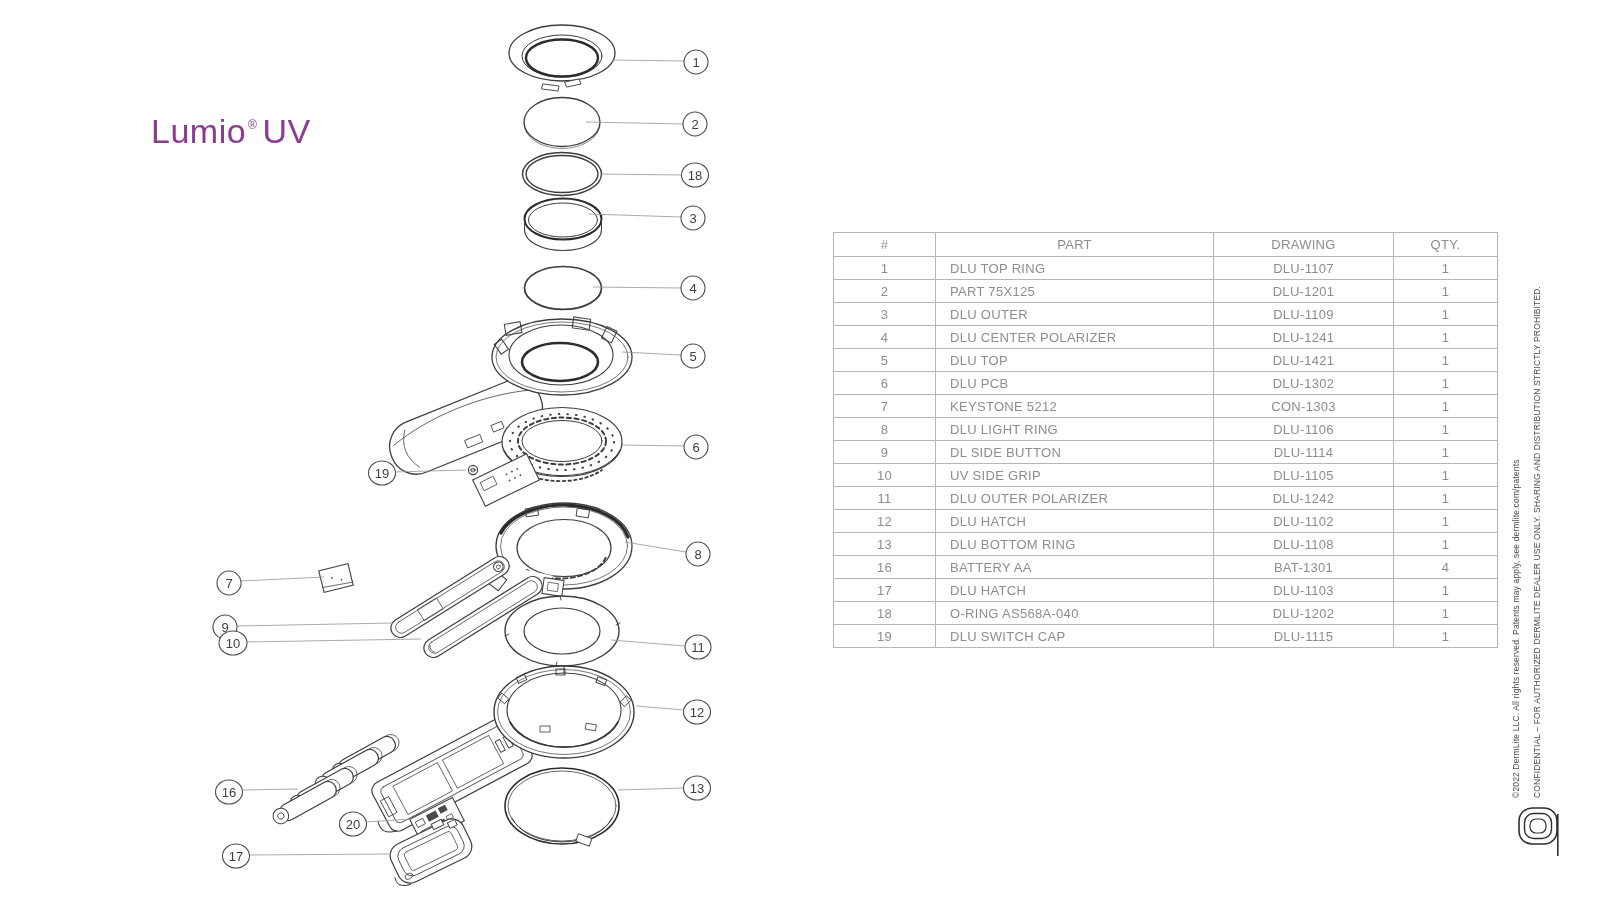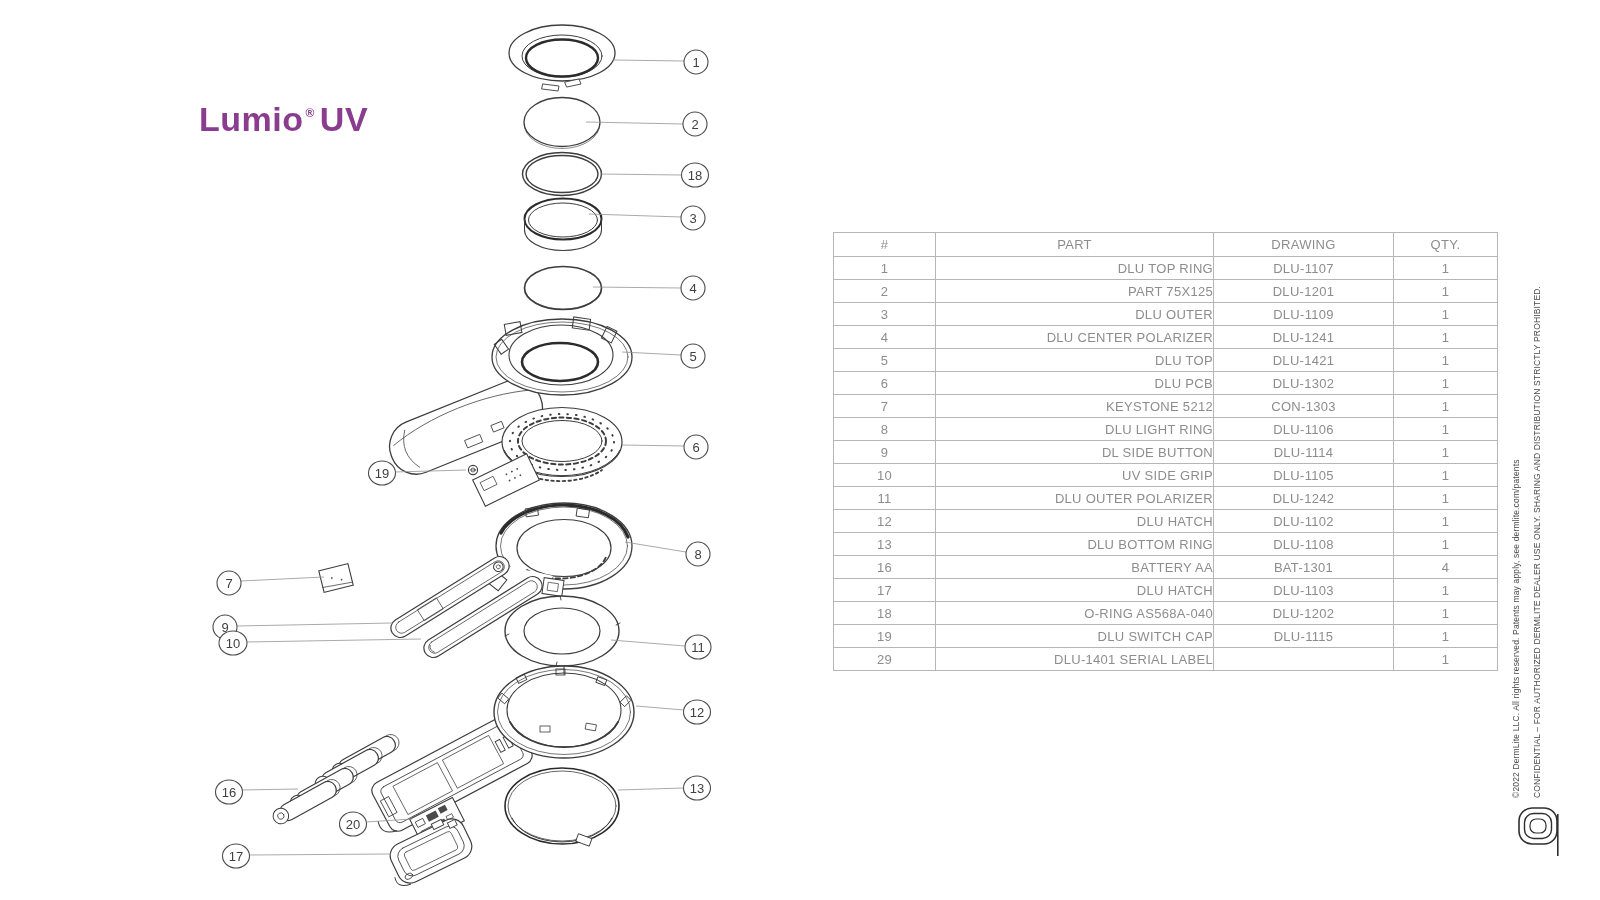--- a/index.html
+++ b/index.html
@@ -1,22 +1,22 @@
 <!DOCTYPE html>
 <html><head>
 <meta charset="utf-8">
 <style>
   * { margin:0; padding:0; box-sizing:border-box; }
   html,body { width:1600px; height:900px; background:#ffffff; overflow:hidden;
               font-family:"Liberation Sans", sans-serif; }
   .page { position:relative; width:1600px; height:900px; background:#fff; }
 
   
-  .title { position:absolute; left:151px; top:100px; font-size:34px; font-weight:700;
-           letter-spacing:0.5px; color:#8a3c8f;margin-left:48px; }
+  .title { position:absolute; left:151px; top:112px; font-size:34px; font-weight:400;
+           letter-spacing:0.5px; color:#8a3c8f; }
   .title sup { font-size:12px; vertical-align:14px; margin:0 5px 0 2px; }
 
   
   .diagram { position:absolute; left:0; top:0; }
   .d-ln  { fill:none; stroke:#3d3d3d; stroke-linecap:round; }
   .d-dk  { fill:none; stroke:#2b2b2b; stroke-linecap:round; }
   .d-fw  { fill:#ffffff; stroke:#3d3d3d; stroke-linecap:round; }
   .d-leader { fill:none; stroke:#949494; stroke-width:0.8; }
   .d-co  { fill:#ffffff; stroke:#4d4d4d; stroke-width:1.1; }
   .d-cot { font-family:"Liberation Sans",sans-serif; font-size:13px; fill:#3f3f3f;
@@ -24,21 +24,21 @@
 
   
   .parts-table { position:absolute; left:833px; top:232px; width:664px;
                  border-collapse:collapse; table-layout:fixed;
                  font-size:13px; color:#8d8d8d; letter-spacing:0.3px;
                  border:1px solid #9e9e9e; }
   .parts-table th, .parts-table td { border:1px solid #b6b6b6; font-weight:normal;
                  height:23px; padding:0; white-space:nowrap; overflow:hidden; }
   .parts-table thead th { height:24px; }
   .col-num, .col-qty, .col-drawing, th { text-align:center; }
-  .col-part { text-align:right; padding-left:14px !important; }
+  .col-part { text-align:left; padding-left:14px !important; }
 
   
   .legal { position:absolute; left:1506px; top:798px; width:430px;
            transform:rotate(-90deg); transform-origin:0 0;
            font-size:8.5px; line-height:21px; letter-spacing:0.15px;
            color:#4a4a4a; white-space:nowrap; }
 
   
   .logo { position:absolute; left:1516px; top:804px; }
 </style>
@@ -439,26 +439,20 @@
           <td class="col-part">O-RING AS568A-040</td>
           <td class="col-drawing">DLU-1202</td>
           <td class="col-qty">1</td>
         </tr>
         <tr>
           <td class="col-num">19</td>
           <td class="col-part">DLU SWITCH CAP</td>
           <td class="col-drawing">DLU-1115</td>
           <td class="col-qty">1</td>
         </tr>
-        <tr>
-          <td class="col-num">29</td>
-          <td class="col-part">DLU-1401 SERIAL LABEL</td>
-          <td class="col-drawing"></td>
-          <td class="col-qty">1</td>
-        </tr>
       </tbody>
   </table>
 
   <div class="legal">
     <div>©2022 DermLite LLC. All rights reserved. Patents may apply, see dermlite.com/patents</div>
     <div>CONFIDENTIAL – FOR AUTHORIZED DERMLITE DEALER USE ONLY. SHARING AND DISTRIBUTION STRICTLY PROHIBITED.</div>
   </div>
 
   <svg class="logo" width="50" height="56" viewBox="0 0 50 56">
     <rect x="3" y="4" width="38" height="36" rx="13" fill="none" stroke="#2f2f2f" stroke-width="1.6"></rect>

